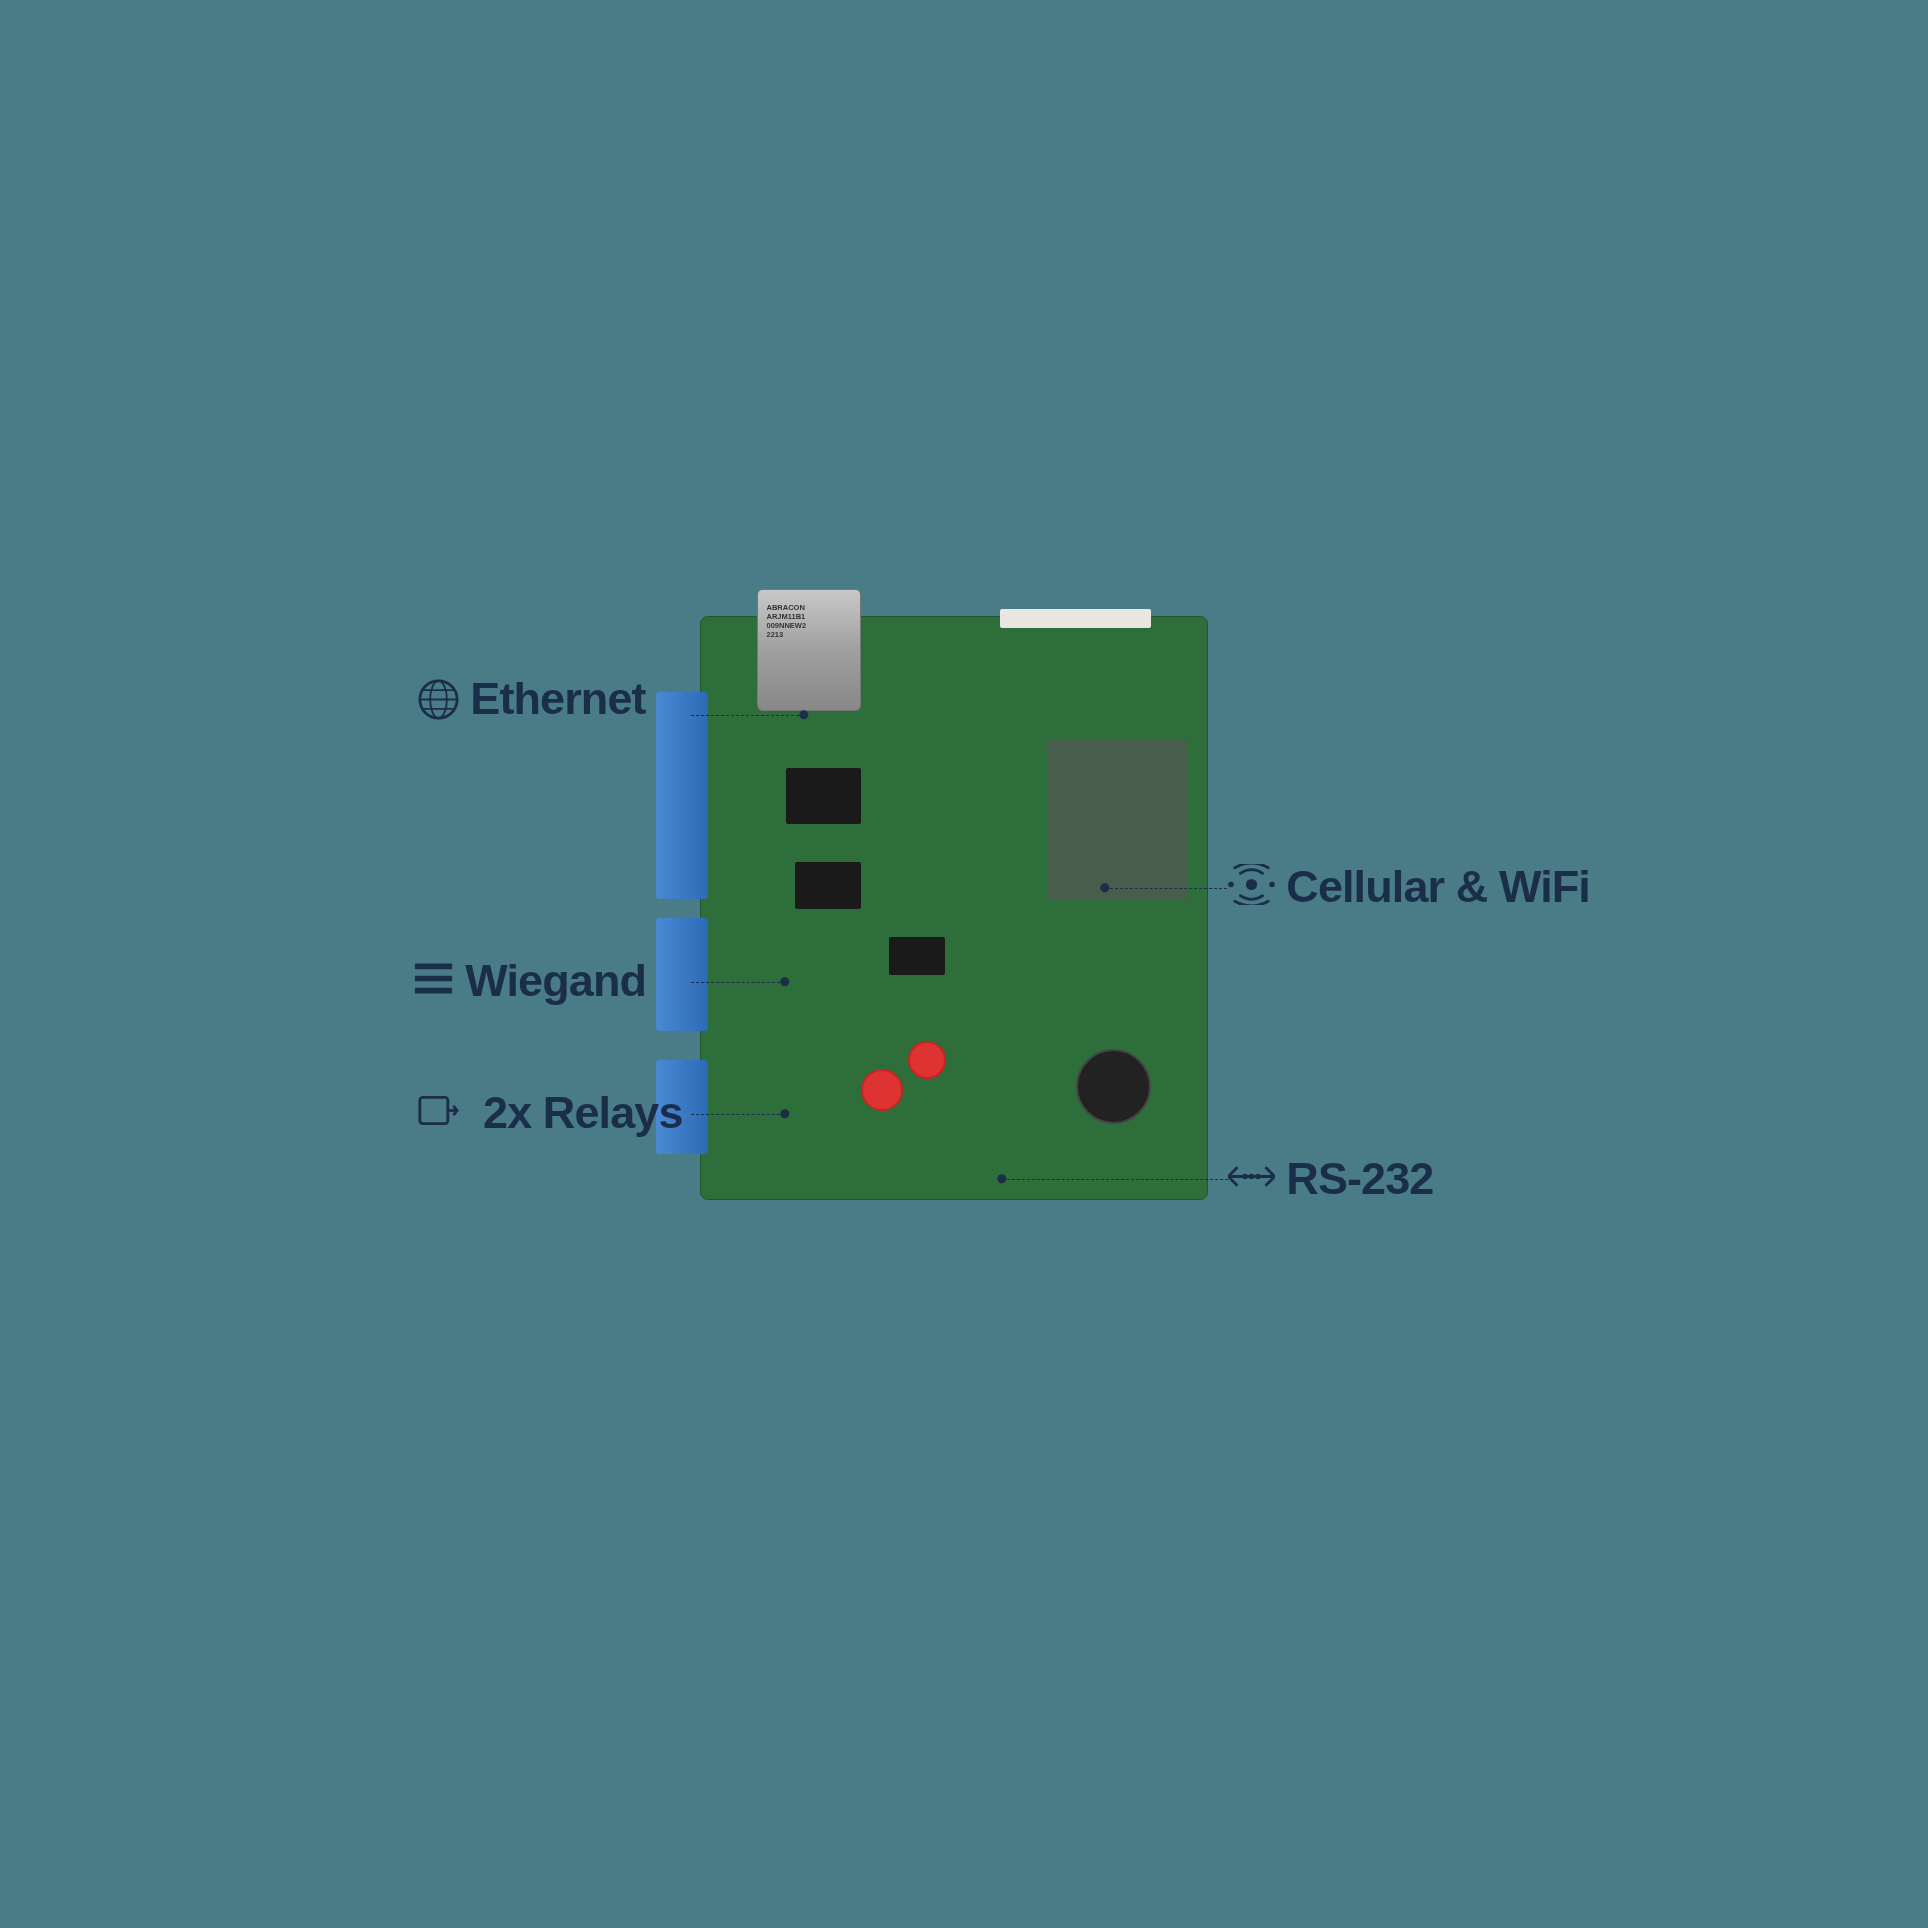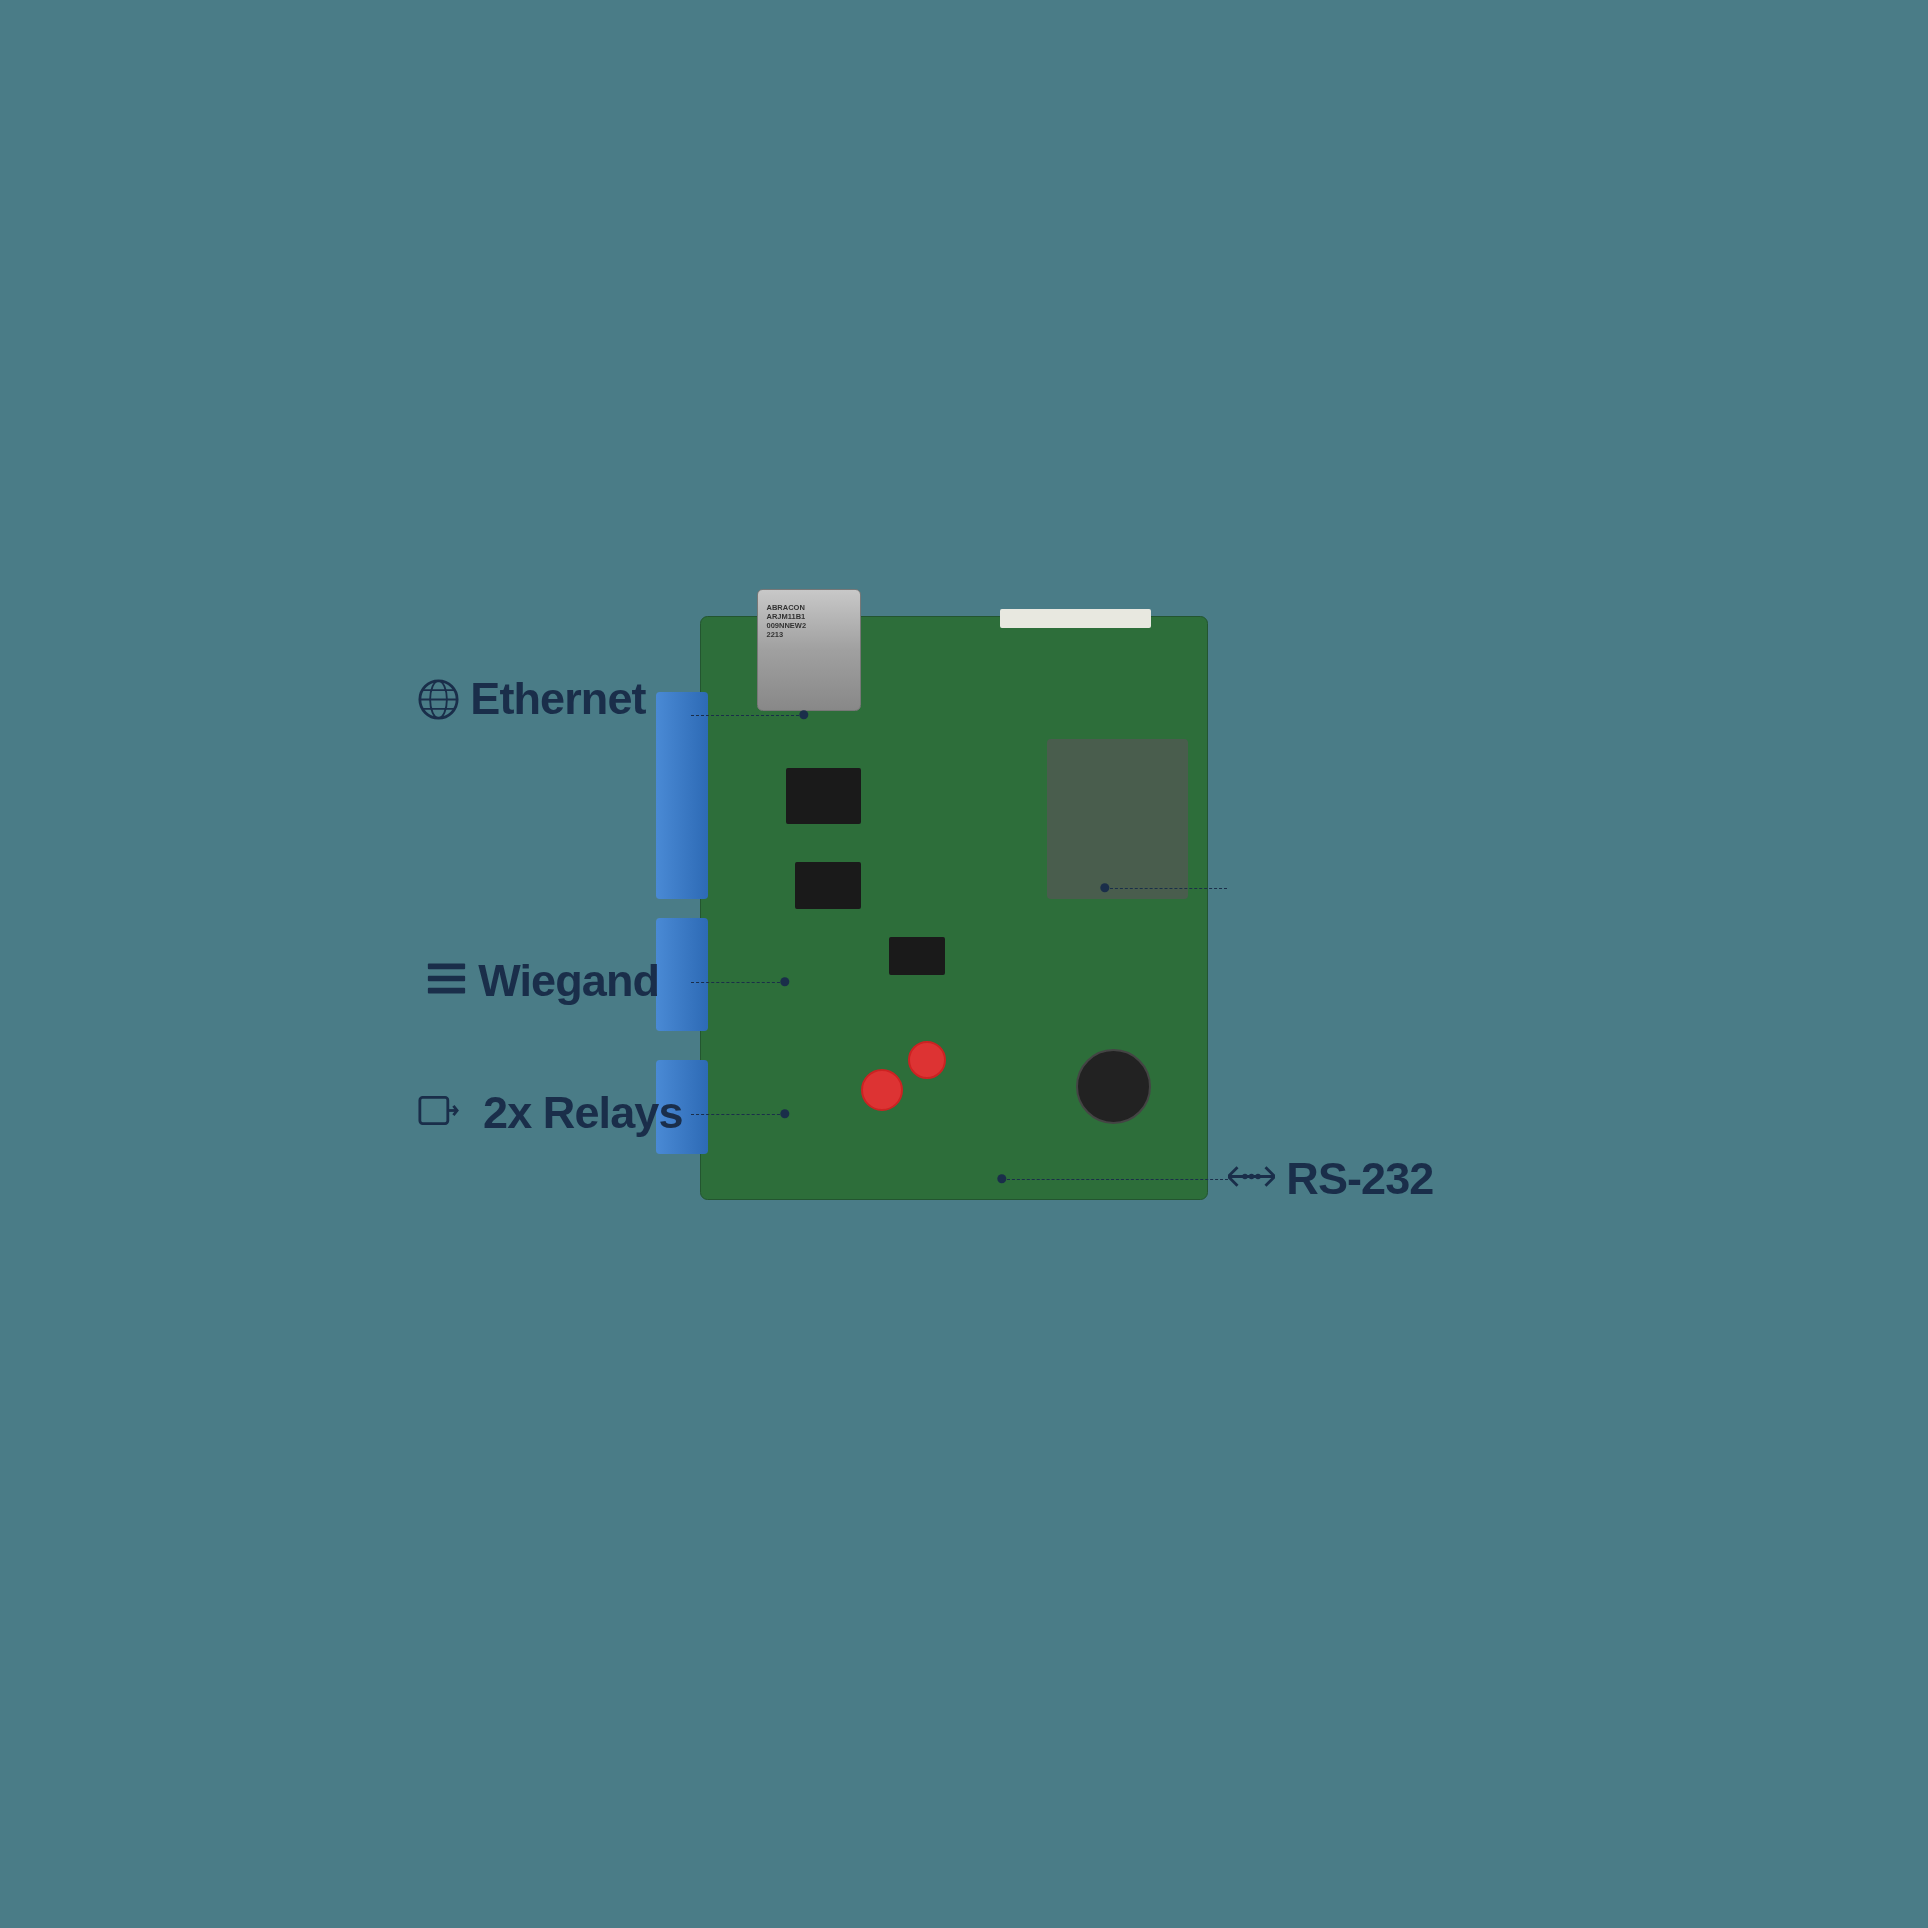--- a/index.html
+++ b/index.html
@@ -232,21 +232,21 @@
         <line x1="5" y1="12" x2="39" y2="12" stroke="#1a2e4a" stroke-width="2"></line>
         <line x1="5" y1="32" x2="39" y2="32" stroke="#1a2e4a" stroke-width="2"></line>
       </svg>
     </div>
     <div class="label-text">Ethernet</div>
   </div>
 
   <div class="dashed-line" style="left: 292px; top: 174px; width: 113px;"></div>
   <div class="dot-endpoint" style="left: 405px; top: 174px;"></div>
 
-  <div class="label-group" style="left: 27px; top: 414px;">
+  <div class="label-group" style="left: 14px; top: 414px;">
     <div class="label-icon">
       <svg width="41" height="41" viewBox="0 0 44 44" fill="none">
         <rect x="2" y="6" width="40" height="6" rx="1" fill="#1a2e4a"></rect>
         <rect x="2" y="19" width="40" height="6" rx="1" fill="#1a2e4a"></rect>
         <rect x="2" y="32" width="40" height="6" rx="1" fill="#1a2e4a"></rect>
       </svg>
     </div>
     <div class="label-text">Wiegand</div>
   </div>
 
@@ -260,20 +260,34 @@
         <polyline points="32,22 42,22" stroke="#1a2e4a" stroke-width="3"></polyline>
         <polyline points="38,17 42,22 38,27" stroke="#1a2e4a" stroke-width="3" fill="none"></polyline>
       </svg>
     </div>
     <div class="label-text">2x Relays</div>
   </div>
 
   <div class="dashed-line" style="left: 292px; top: 573px; width: 94px;"></div>
   <div class="dot-endpoint" style="left: 386px; top: 573px;"></div>
 
+  <div class="label-group" style="left: 829px; top: 320px;">
+    <div class="label-icon">
+      <svg width="47" height="41" viewBox="0 0 50 44" fill="none">
+        <circle cx="25" cy="22" r="6" fill="#1a2e4a"></circle>
+        <path d="M13 10 Q25 2 37 10" stroke="#1a2e4a" stroke-width="3" fill="none" stroke-linecap="round"></path>
+        <path d="M7 4 Q25 -6 43 4" stroke="#1a2e4a" stroke-width="3" fill="none" stroke-linecap="round"></path>
+        <path d="M13 34 Q25 42 37 34" stroke="#1a2e4a" stroke-width="3" fill="none" stroke-linecap="round"></path>
+        <path d="M7 40 Q25 50 43 40" stroke="#1a2e4a" stroke-width="3" fill="none" stroke-linecap="round"></path>
+        <circle cx="3" cy="22" r="3" fill="#1a2e4a"></circle>
+        <circle cx="47" cy="22" r="3" fill="#1a2e4a"></circle>
+      </svg>
+    </div>
+    <div class="label-text">Cellular &amp; WiFi</div>
+  </div>
 
   <div class="dashed-line" style="left: 706px; top: 347px; width: 122px;"></div>
   <div class="dot-endpoint" style="left: 706px; top: 347px;"></div>
 
   <div class="label-group" style="left: 829px; top: 612px;">
     <div class="label-icon">
       <svg width="47" height="41" viewBox="0 0 50 44" fill="none">
         <line x1="0" y1="22" x2="50" y2="22" stroke="#1a2e4a" stroke-width="3"></line>
         <polyline points="10,12 0,22 10,32" stroke="#1a2e4a" stroke-width="3" fill="none"></polyline>
         <polyline points="40,12 50,22 40,32" stroke="#1a2e4a" stroke-width="3" fill="none"></polyline>

